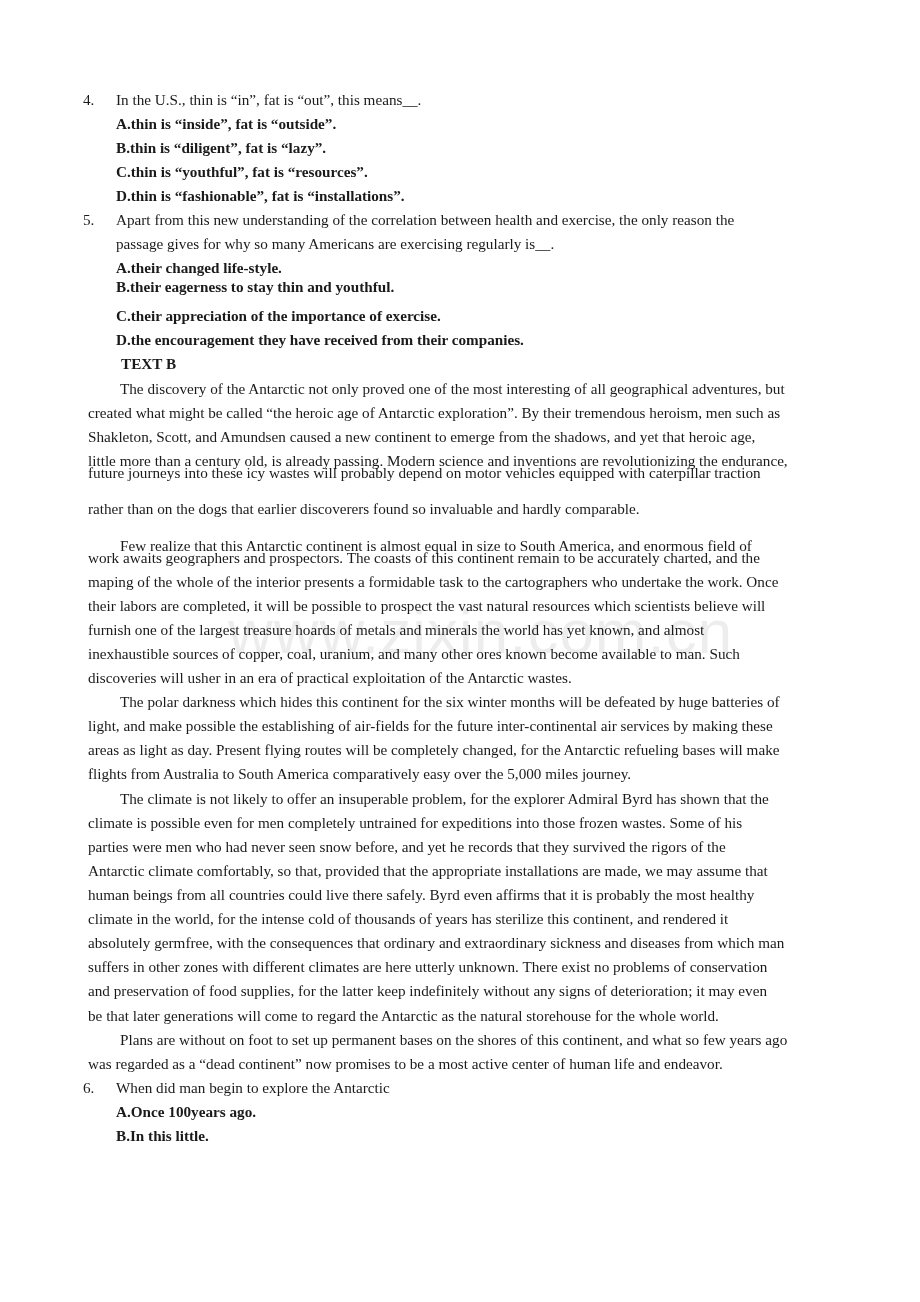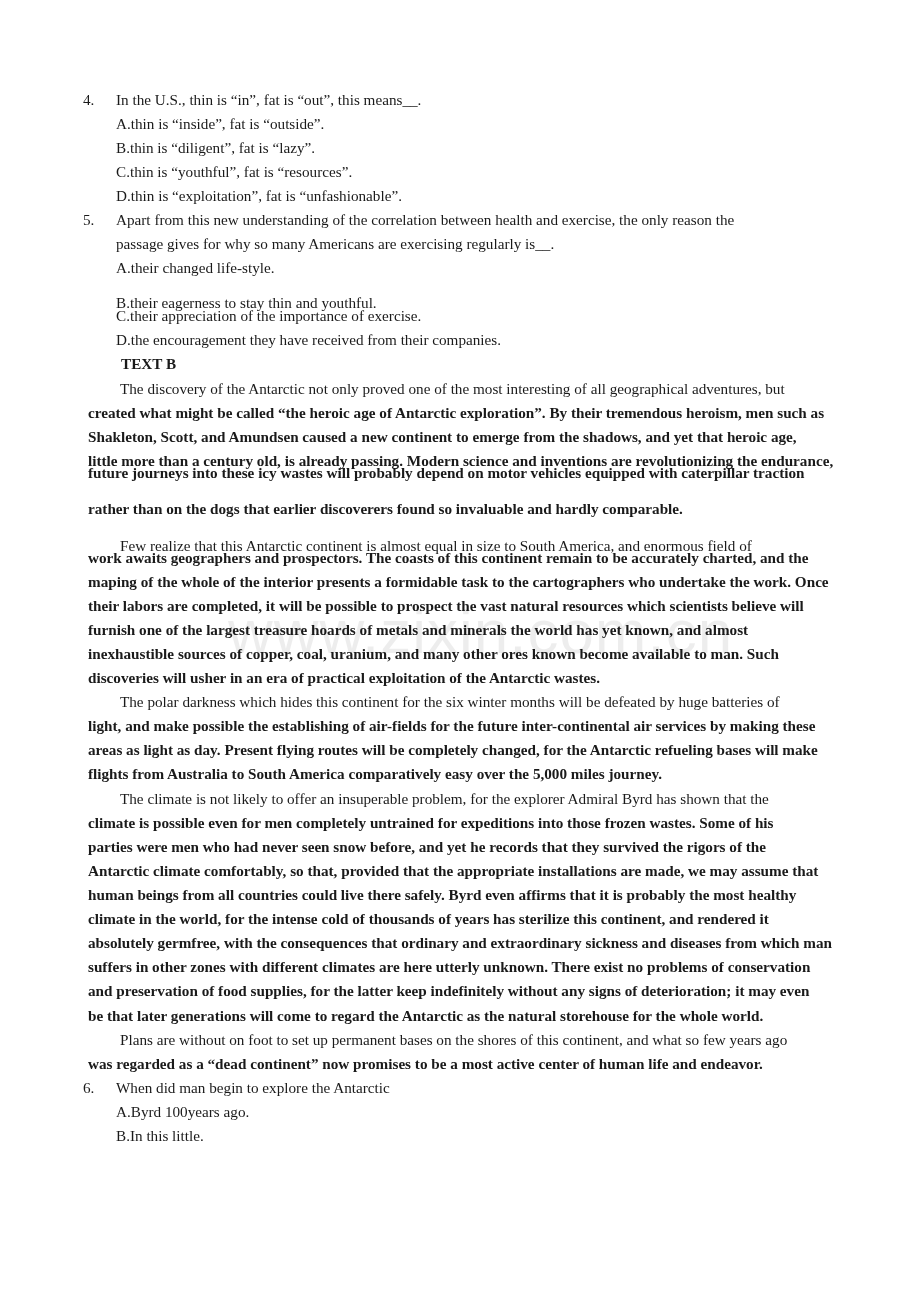--- a/index.html
+++ b/index.html
@@ -2,49 +2,49 @@
 <html><head>
 <meta charset="utf-8">
 <style>
   html, body { margin: 0; padding: 0; background: #ffffff; }
   body { width: 920px; height: 1302px; position: relative; overflow: hidden;
          font-family: "Liberation Serif", serif; color: #1a1a1a; font-size: 15.2px; }
   .page { position: absolute; left: 0; top: 0; width: 920px; height: 1302px; }
   .line { position: absolute; white-space: nowrap; line-height: 24px; height: 24px; }
   .num { position: absolute; left: 83px; }
   .q { left: 116px; }
-  .opt { left: 116px; }
+  .opt { left: 116px; font-weight: bold; }
   .heading { left: 121px; font-weight: bold; }
-  .p { left: 88px; font-weight: bold; }
+  .p { left: 88px; }
   .pi { left: 120px; }
   .watermark { position: absolute; left: 228px; top: 596px; font-family: "Liberation Sans", sans-serif;
                font-size: 62px; color: rgba(0,0,0,0.07); letter-spacing: 1px; white-space: nowrap;
                pointer-events: none; }
 </style>
 </head>
 <body>
 
 <div class="page">
   <div class="watermark">www.zixin.com.cn</div>
 
   <div>
     <div class="line num" style="top:88px">4.</div>
     <div class="line q" style="top:88px">In the U.S., thin is “in”, fat is “out”, this means__.</div>
     <div class="line opt" style="top:112px">A.thin is “inside”, fat is “outside”.</div>
     <div class="line opt" style="top:136px">B.thin is “diligent”, fat is “lazy”.</div>
     <div class="line opt" style="top:160px">C.thin is “youthful”, fat is “resources”.</div>
-    <div class="line opt" style="top:184px">D.thin is “exploitation”, fat is “unfashionable”.</div>
+    <div class="line opt" style="top:184px">D.thin is “fashionable”, fat is “installations”.</div>
   </div>
 
   <div>
     <div class="line num" style="top:208px">5.</div>
     <div class="line q" style="top:208px">Apart from this new understanding of the correlation between health and exercise, the only reason the</div>
     <div class="line q" style="top:232px">passage gives for why so many Americans are exercising regularly is__.</div>
     <div class="line opt" style="top:256px">A.their changed life-style.</div>
-    <div class="line opt" style="top:291px">B.their eagerness to stay thin and youthful.</div>
+    <div class="line opt" style="top:275px">B.their eagerness to stay thin and youthful.</div>
     <div class="line opt" style="top:304px">C.their appreciation of the importance of exercise.</div>
     <div class="line opt" style="top:328px">D.the encouragement they have received from their companies.</div>
   </div>
 
   <div class="line heading" style="top:352px">TEXT B</div>
 
   <div>
     <div class="line pi" style="top:377px">The discovery of the Antarctic not only proved one of the most interesting of all geographical adventures, but</div>
     <div class="line p" style="top:401px">created what might be called “the heroic age of Antarctic exploration”. By their tremendous heroism, men such as</div>
     <div class="line p" style="top:425px">Shakleton, Scott, and Amundsen caused a new continent to emerge from the shadows, and yet that heroic age,</div>
@@ -84,16 +84,16 @@
   </div>
 
   <div>
     <div class="line pi" style="top:1028px">Plans are without on foot to set up permanent bases on the shores of this continent, and what so few years ago</div>
     <div class="line p" style="top:1052px">was regarded as a “dead continent” now promises to be a most active center of human life and endeavor.</div>
   </div>
 
   <div>
     <div class="line num" style="top:1076px">6.</div>
     <div class="line q" style="top:1076px">When did man begin to explore the Antarctic</div>
-    <div class="line opt" style="top:1100px">A.Byrd 100years ago.</div>
+    <div class="line opt" style="top:1100px">A.Once 100years ago.</div>
     <div class="line opt" style="top:1124px">B.In this little.</div>
   </div>
 </div>
 
 </body></html>

